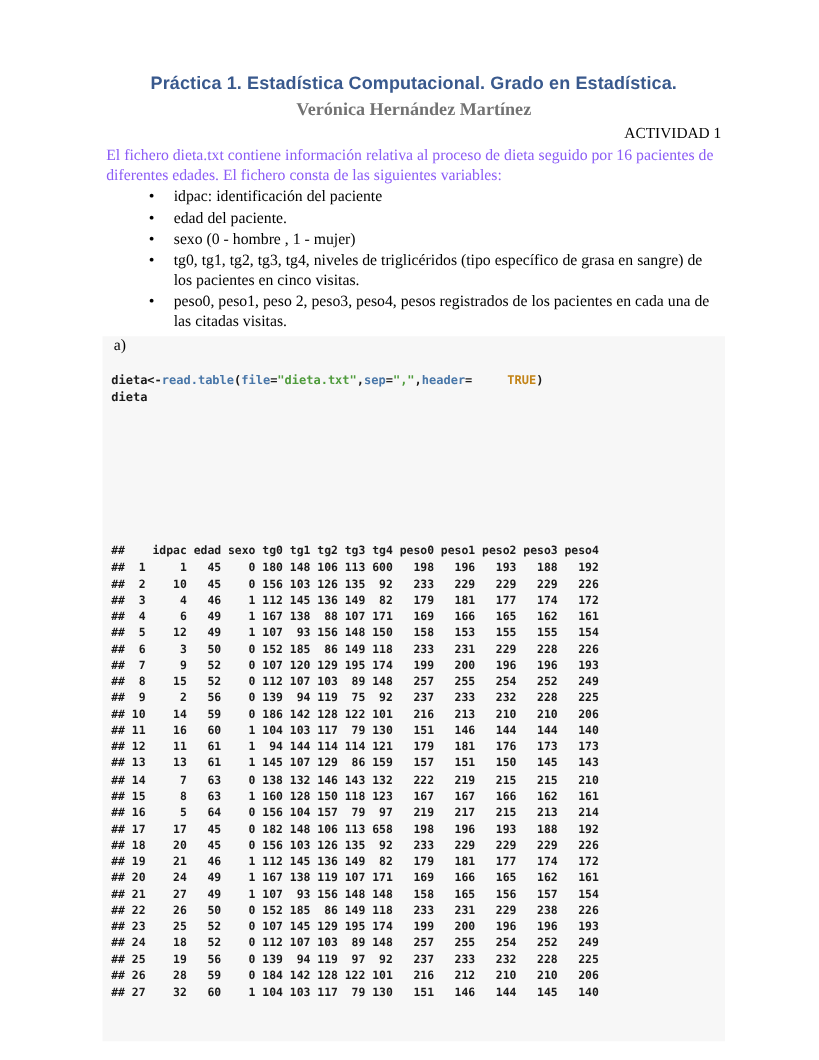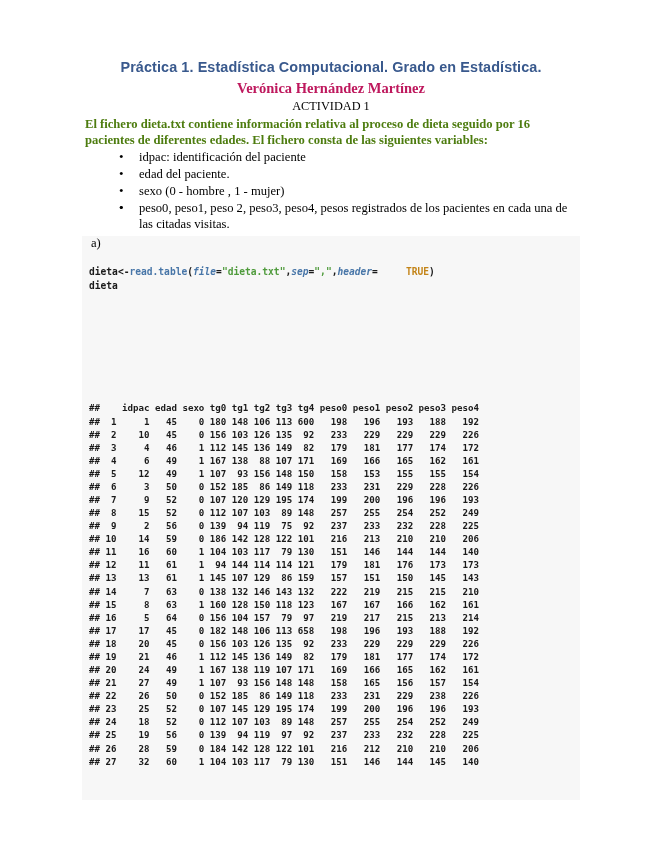--- a/index.html
+++ b/index.html
@@ -31,37 +31,36 @@
     margin: 0 0 4px 0;
     line-height: 1.25;
   }
   .doc-author {
     font-family: "Liberation Serif", serif;
     font-weight: bold;
     font-size: 14.5px;
     text-align: center;
     margin: 0 0 2px 0;
     line-height: 1.2;
-    color: #be185d;
+    color: #737373;
   }
   .doc-subtitle {
     font-family: "Liberation Serif", serif;
     font-size: 12.3px;
-    text-align: center;
+    text-align: right;
     margin: 0 0 3px 0;
     line-height: 1.2;
     color: #000;
   }
   p.body-text {
     font-size: 12.6px;
     line-height: 1.26;
     margin: 0 0 1px 0;
-    color: #4d7c0f;
+    color: #8b5cf6;
     text-align: left;
-    font-weight: bold;
   }
   ul.var-list {
     list-style: none;
     margin: 1px 0 2px 0;
     padding: 0;
   }
   ul.var-list li {
     position: relative;
     font-size: 12.6px;
     line-height: 1.27;
@@ -106,21 +105,21 @@
     white-space: pre;
     box-sizing: border-box;
     font-weight: bold;
   }
   .code-input {
     font-weight: bold;
     font-size: 9.6px;
     line-height: 1.42;
   }
   .tok-fn    { color: #4876a8; }
-  .tok-arg   { color: #4876a8; font-style: italic; }
+  .tok-arg   { color: #4876a8; }
   .tok-str   { color: #4f9b3c; }
   .tok-const { color: #c38418; margin-left: 28px; }
   .tok-op    { color: #1a1a1a; }
   .code-output {
     color: #1a1a1a;
     font-weight: bold;
     letter-spacing: 0px;
     margin-top: 48px;
   }
   .spacer-line { height: 10px; }
@@ -135,21 +134,21 @@
   <div class="doc-author">Verónica Hernández Martínez</div>
 
   <div class="doc-subtitle">ACTIVIDAD 1</div>
 
   <p class="body-text">El fichero dieta.txt contiene información relativa al proceso de dieta seguido por 16 pacientes de diferentes edades. El fichero consta de las siguientes variables:</p>
 
   <ul class="var-list" id="var-list">
       <li><span class="bullet">•</span><span>idpac: identificación del paciente</span></li>
       <li><span class="bullet">•</span><span>edad del paciente.</span></li>
       <li><span class="bullet">•</span><span>sexo (0 - hombre , 1 - mujer)</span></li>
-      <li><span class="bullet">•</span></li>
+      <li><span class="bullet">•</span><span>tg0, tg1, tg2, tg3, tg4, niveles de triglicéridos (tipo específico de grasa en sangre) de los pacientes en cinco visitas.</span></li>
       <li><span class="bullet">•</span><span>peso0, peso1, peso 2, peso3, peso4, pesos registrados de los pacientes en cada una de las citadas visitas.</span></li>
     </ul>
 
 
   <ol class="alpha-list" id="task-list">
       <li><span class="marker">a)</span></li>
     </ol>
 
   <div class="code-block">
     <div class="code-input" id="code-input"><div><span class="tok-op">dieta</span><span class="tok-op">&lt;-</span><span class="tok-fn">read.table</span><span class="tok-op">(</span><span class="tok-arg">file</span><span class="tok-op">=</span><span class="tok-str">"dieta.txt"</span><span class="tok-op">,</span><span class="tok-arg">sep</span><span class="tok-op">=</span><span class="tok-str">","</span><span class="tok-op">,</span><span class="tok-arg">header</span><span class="tok-op">=</span><span class="tok-const">TRUE</span><span class="tok-op">)</span></div><div><span class="tok-op">dieta</span></div></div>

